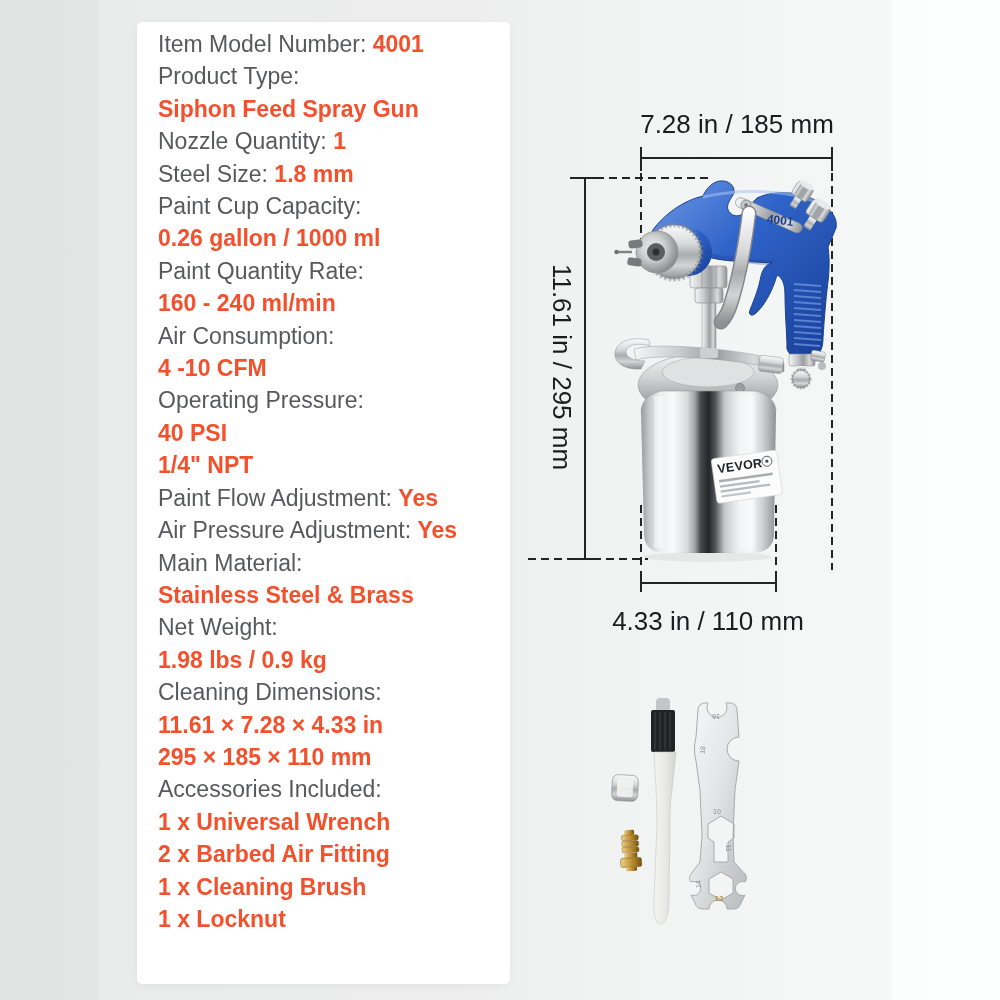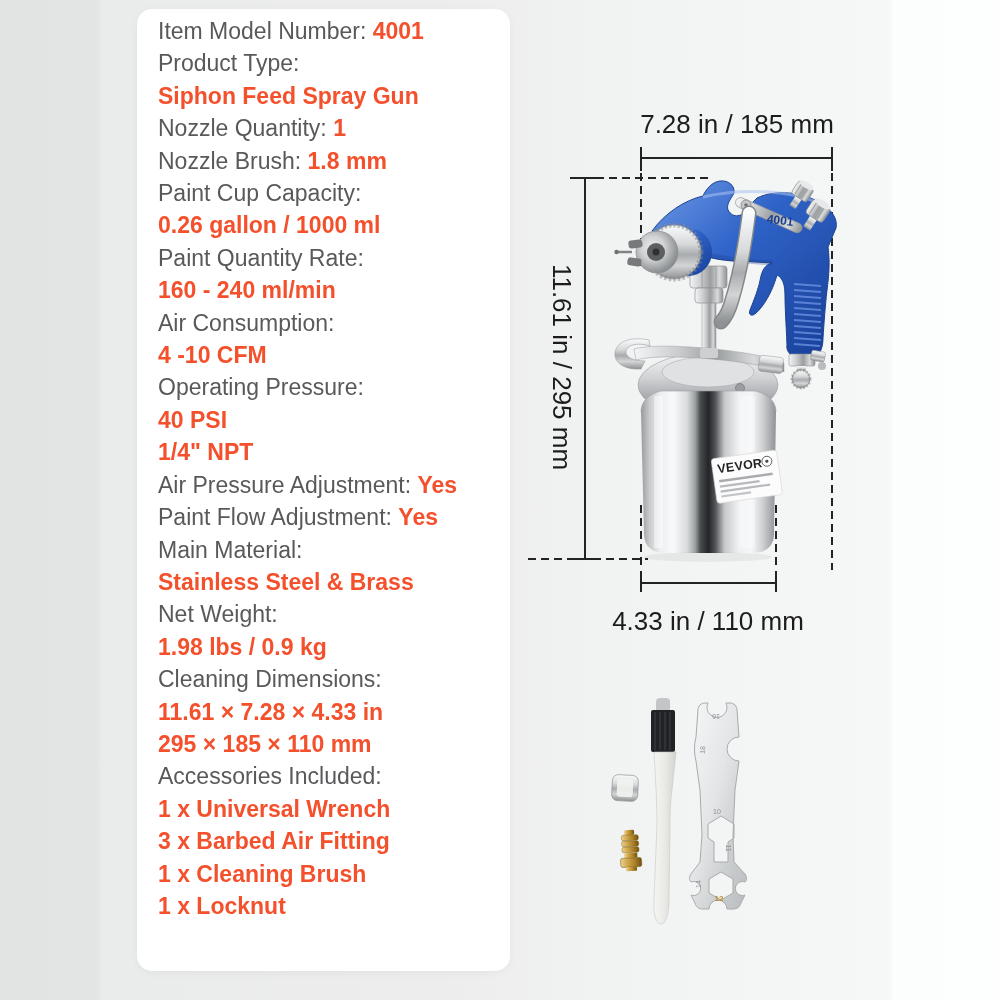--- a/index.html
+++ b/index.html
@@ -4,22 +4,22 @@
 <style>
   html,body{margin:0;padding:0;}
   body{
     width:1000px;height:1000px;position:relative;overflow:hidden;
     font-family:"Liberation Sans", sans-serif;
     background:linear-gradient(90deg,
       #e2e3e3 0%, #e3e4e4 9.6%, #eaebeb 10.2%, #ededee 45%,
       #f1f2f2 60%, #f6f7f7 88.8%, #fcfdfd 89.4%, #fdfefe 100%);
   }
   .spec-card{
-    position:absolute;left:137px;top:9px;width:373px;height:962px;
-    background:#ffffff;border-radius:15px;box-sizing:border-box;
+    position:absolute;left:137px;top:22px;width:373px;height:962px;
+    background:#ffffff;border-radius:5px;box-sizing:border-box;
     padding:6px 0 0 21px;box-shadow:0 2px 8px rgba(0,0,0,.045);
   }
   .spec-line{font-size:23px;line-height:32.4px;white-space:nowrap;}
   .spec-line .lbl{color:var(--label-gray,#58595b);font-weight:400;}
   .spec-line .val{color:var(--accent,#f4502c);font-weight:700;}
   .spec-line.gap{margin-top:0;}
   svg.art{position:absolute;left:0;top:0;width:1000px;height:1000px;display:block;}
   .dim{font-size:26px;font-weight:500;fill:var(--dim-text,#1c1c1e);}
   .dimline{stroke:#232325;stroke-width:2;fill:none;}
   .dash{stroke:#232325;stroke-width:2;stroke-dasharray:8 5;fill:none;}
@@ -30,42 +30,42 @@
 <body>
 
 <div class="stage">
 
   <section class="spec-card">
     <div class="lines">
         <div class="spec-line"><span class="lbl">Item Model Number: </span><span class="val">4001</span></div>
         <div class="spec-line"><span class="lbl">Product Type:</span></div>
         <div class="spec-line"><span class="val">Siphon Feed Spray Gun</span></div>
         <div class="spec-line"><span class="lbl">Nozzle Quantity: </span><span class="val">1</span></div>
-        <div class="spec-line"><span class="lbl">Nozzle Brush: </span><span class="val">1.8 mm</span></div>
+        <div class="spec-line"><span class="lbl">Steel Size: </span><span class="val">1.8 mm</span></div>
         <div class="spec-line"><span class="lbl">Paint Cup Capacity:</span></div>
         <div class="spec-line"><span class="val">0.26 gallon / 1000 ml</span></div>
         <div class="spec-line"><span class="lbl">Paint Quantity Rate:</span></div>
         <div class="spec-line"><span class="val">160 - 240 ml/min</span></div>
         <div class="spec-line"><span class="lbl">Air Consumption:</span></div>
         <div class="spec-line"><span class="val">4 -10 CFM</span></div>
         <div class="spec-line"><span class="lbl">Operating Pressure:</span></div>
         <div class="spec-line"><span class="val">40 PSI</span></div>
         <div class="spec-line"><span class="val">1/4" NPT</span></div>
+        <div class="spec-line"><span class="lbl">Paint Flow Adjustment: </span><span class="val">Yes</span></div>
         <div class="spec-line"><span class="lbl">Air Pressure Adjustment: </span><span class="val">Yes</span></div>
-        <div class="spec-line"><span class="lbl">Paint Flow Adjustment: </span><span class="val">Yes</span></div>
         <div class="spec-line"><span class="lbl">Main Material:</span></div>
         <div class="spec-line"><span class="val">Stainless Steel &amp; Brass</span></div>
         <div class="spec-line"><span class="lbl">Net Weight:</span></div>
         <div class="spec-line"><span class="val">1.98 lbs / 0.9 kg</span></div>
         <div class="spec-line"><span class="lbl">Cleaning Dimensions:</span></div>
         <div class="spec-line"><span class="val">11.61 × 7.28 × 4.33 in</span></div>
         <div class="spec-line"><span class="val">295 × 185 × 110 mm</span></div>
         <div class="spec-line gap"><span class="lbl">Accessories Included:</span></div>
         <div class="spec-line"><span class="val">1 x Universal Wrench</span></div>
-        <div class="spec-line"><span class="val">3 x Barbed Air Fitting</span></div>
+        <div class="spec-line"><span class="val">2 x Barbed Air Fitting</span></div>
         <div class="spec-line"><span class="val">1 x Cleaning Brush</span></div>
         <div class="spec-line"><span class="val">1 x Locknut</span></div>
       </div>
   </section>
 
   <svg class="art" viewBox="0 0 1000 1000">
     <defs>
       <linearGradient id="gBlue" x1="0" y1="0" x2="1" y2="1">
         <stop offset="0%" stop-color="#6e98e6"></stop>
           <stop offset="40%" stop-color="#2f63c8"></stop>

